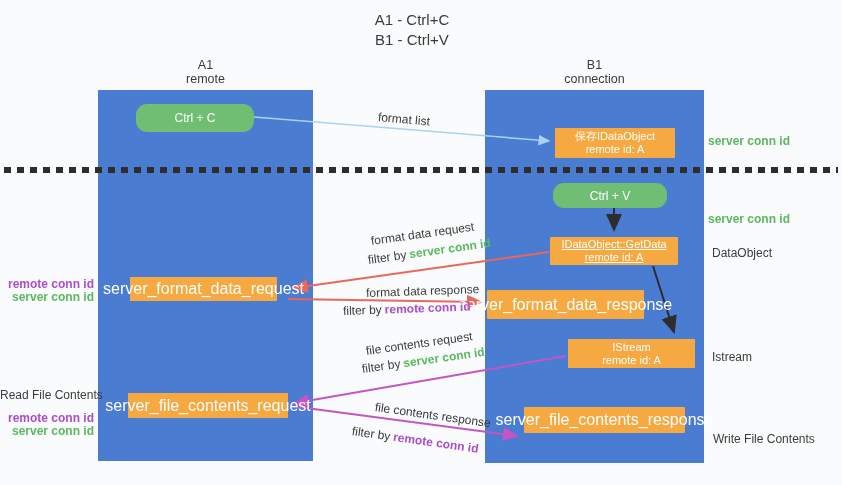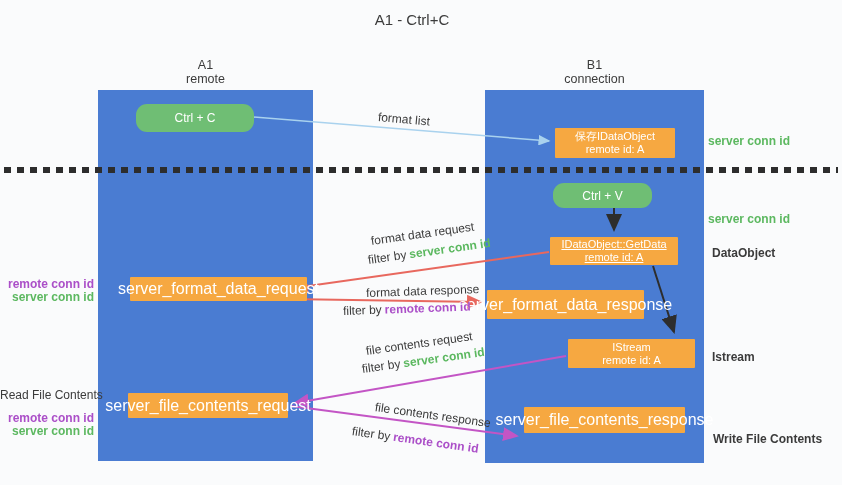--- a/index.html
+++ b/index.html
@@ -26,46 +26,47 @@
   .node{
     position:absolute;display:flex;flex-direction:column;align-items:center;justify-content:center;
     color:#fff;text-align:center;border-radius:1px;
   }
   .node .l1{font-size:11px;line-height:13px;}
   .node .l2{font-size:11px;line-height:13px;}
   .green{background:#6fbe74;border-radius:11px;}
   .orange{background:#f6a841;}
   .box-ctrl-c{left:136px;top:104px;width:118px;height:28px;font-size:12px;}
   .box-save{left:555px;top:128px;width:120px;height:30px;}
-  .box-ctrl-v{left:553px;top:183px;width:99px;height:25px;font-size:12px;text-align:center;}
+  .box-ctrl-v{left:553px;top:183px;width:114px;height:25px;font-size:12px;text-align:center;}
   .box-getdata{left:550px;top:237px;width:128px;height:28px;text-decoration:underline;}
-  .box-format-req{left:130px;top:277px;width:177px;height:24px;}
+  .box-format-req{left:130px;top:277px;width:147px;height:24px;}
   .box-format-resp{left:487px;top:290px;width:157px;height:29px;}
   .box-istream{left:568px;top:339px;width:127px;height:29px;}
   .box-file-req{left:128px;top:393px;width:160px;height:25px;}
   .box-file-resp{left:524px;top:407px;width:161px;height:26px;}
-  .side-label{position:absolute;font-size:12px;white-space:nowrap;font-weight:bold;}
+  .side-label{position:absolute;font-size:12px;white-space:nowrap;}
   .green-text{color:#5cb860;font-weight:bold;}
   .purple-text{color:#ab4fc8;font-weight:bold;}
   .dark-text{color:#3b3b3b;}
   .left-block{position:absolute;left:0;width:94px;text-align:right;font-size:12px;line-height:13px;white-space:nowrap;}
   .arrow-label{
     position:absolute;font-size:12px;white-space:nowrap;color:#3b3b3b;
     transform-origin:left center;
   }
   .arrow-label .prefix{margin-right:3px;}
   svg.arrows{position:absolute;left:0;top:0;pointer-events:none;}
 </style>
 </head>
 <body>
 
 <div class="canvas">
 
   <div class="title">
     <div>A1 - Ctrl+C</div>
+    <div>B1 - Ctrl+V</div>
   </div>
 
   <div class="lane-header lane-header-left">
     <div>A1</div>
     <div>remote</div>
   </div>
   <div class="lane-header lane-header-right">
     <div>B1</div>
     <div>connection</div>
   </div>

